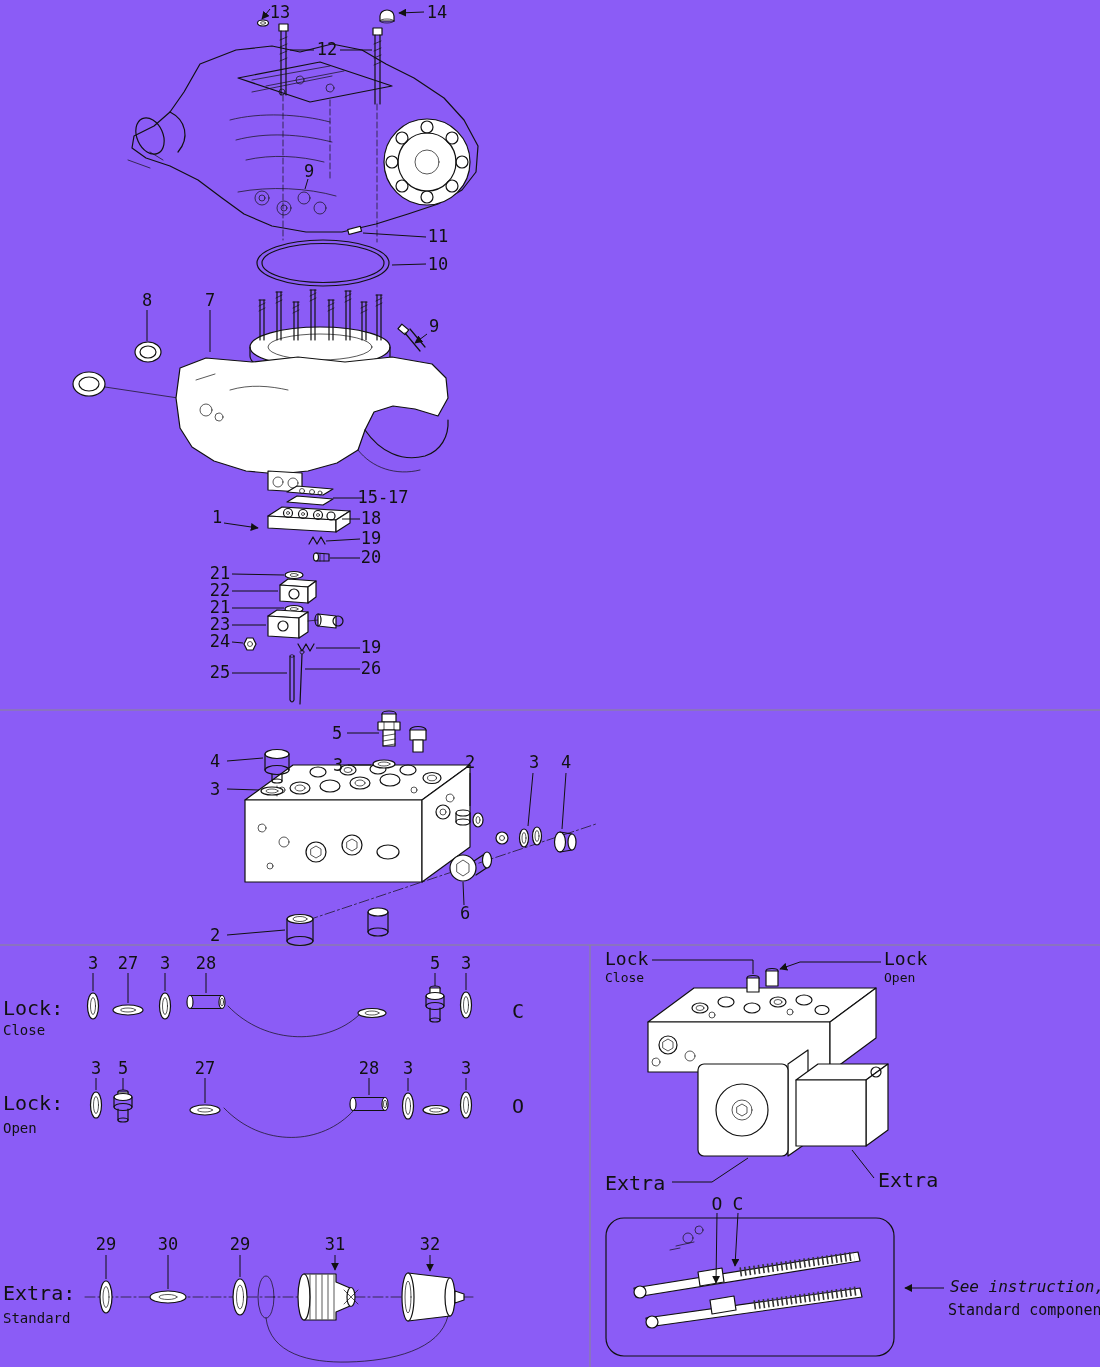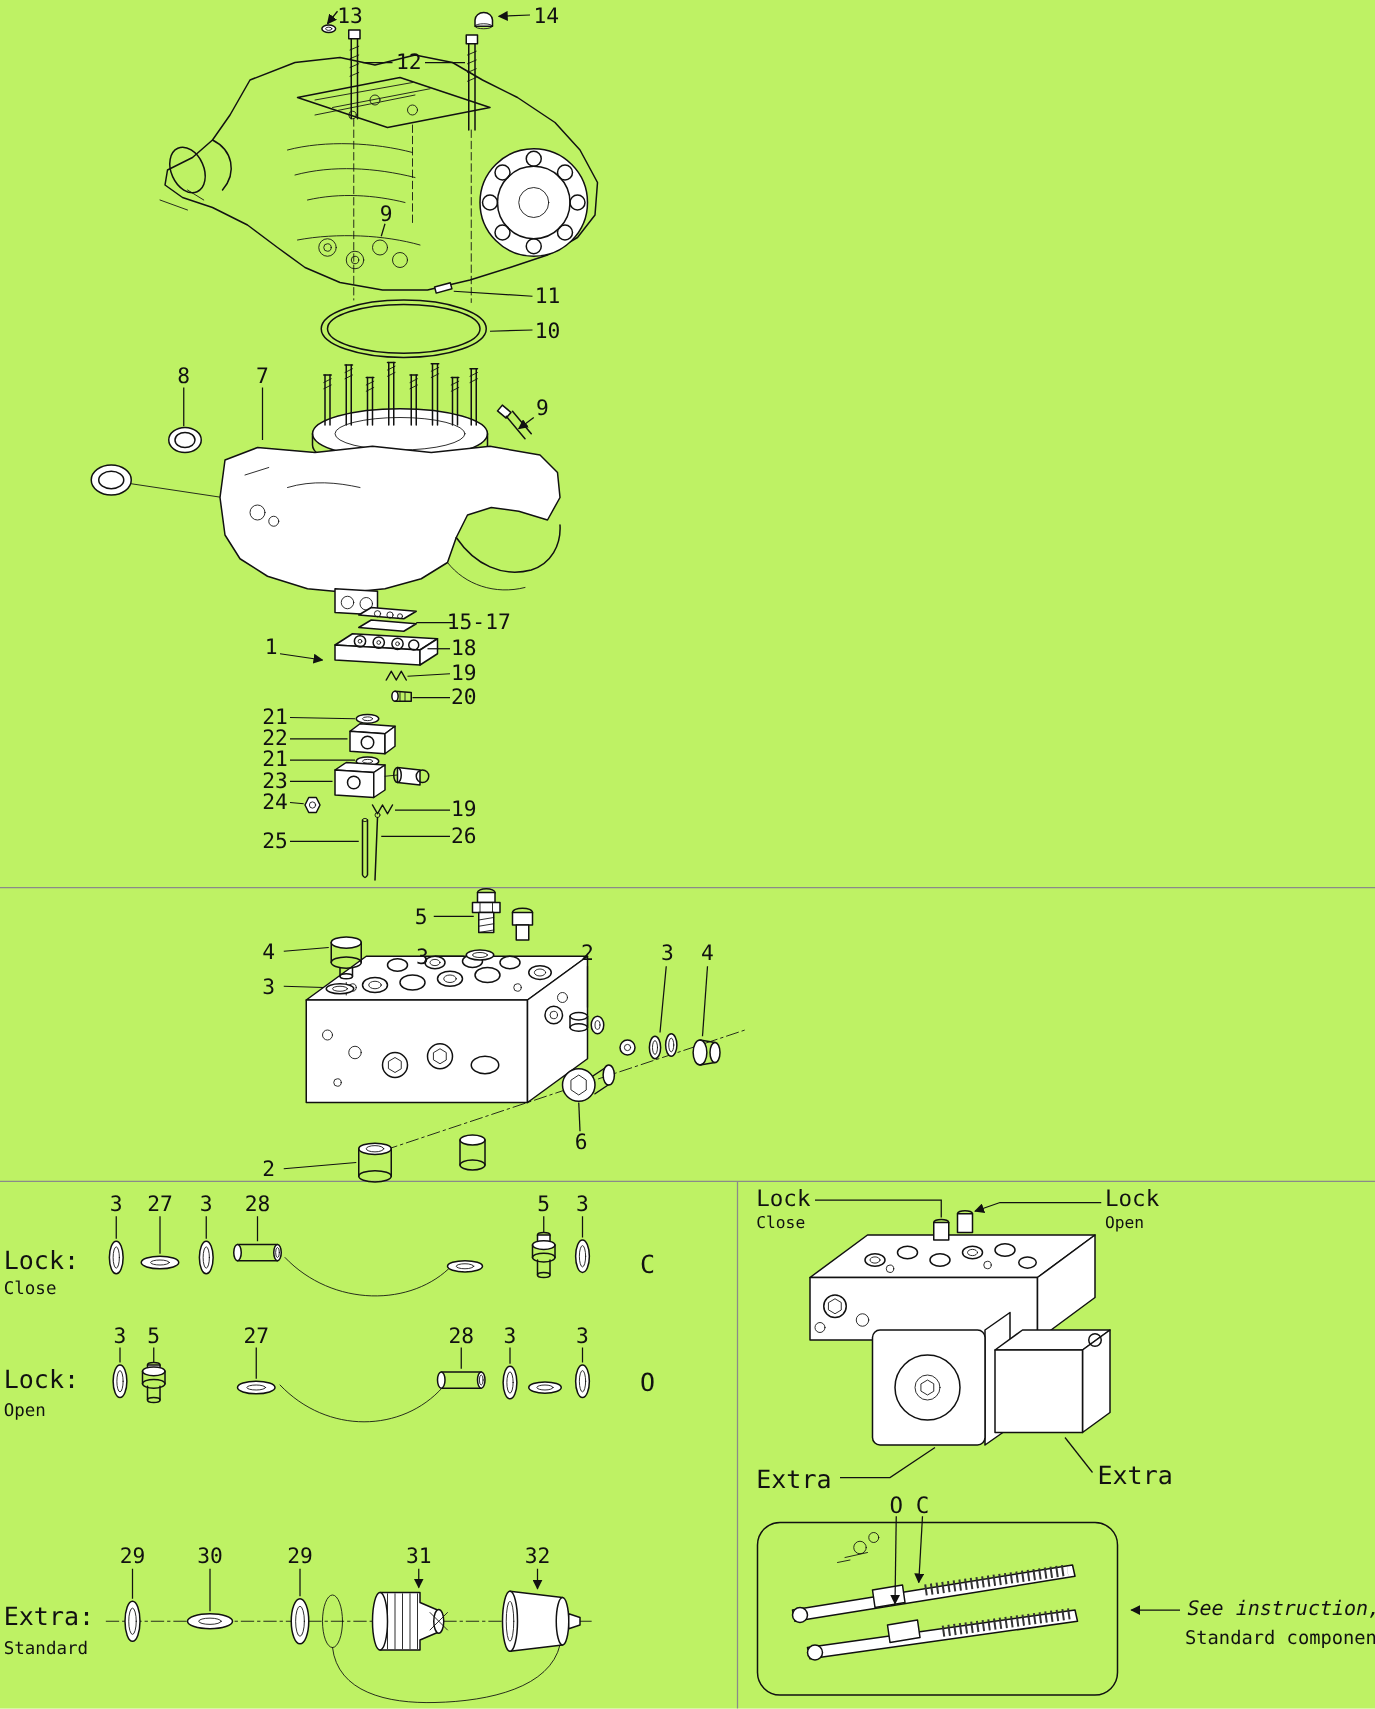--- a/index.html
+++ b/index.html
@@ -1,16 +1,16 @@
 <!DOCTYPE html>
 <html><head>
 <meta charset="utf-8">
 <style>
   html,body{margin:0;padding:0;background:#fff;}
-  #page{position:relative;width:1100px;height:1367px;background:#bef264;overflow:hidden;}
+  #page{position:relative;width:1100px;height:1367px;background:#8b5cf6;overflow:hidden;}
   svg{display:block;}
   svg text{font-family:"DejaVu Sans Mono","Liberation Mono",monospace;fill:#111;}
   .co{font-size:17px;}
   .lbl{font-size:20px;}
   .sub{font-size:14px;}
   .ltr{font-size:20px;}
   .rlbl{font-size:18px;}
   .rsub{font-size:13px;}
   .instr1{font-size:16px;font-style:italic;}
   .instr2{font-size:15px;}

